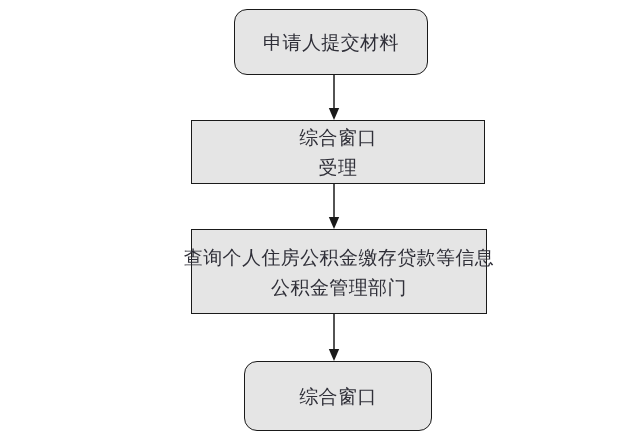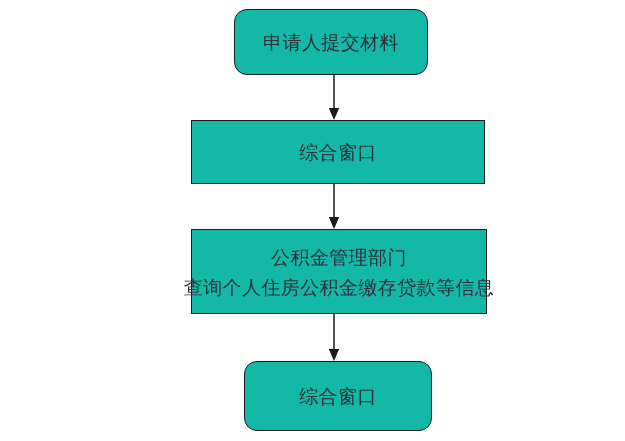--- a/index.html
+++ b/index.html
@@ -23,21 +23,21 @@
     height: 441px;
   }
 
   .node {
     position: absolute;
     box-sizing: border-box;
     display: flex;
     flex-direction: column;
     align-items: center;
     justify-content: center;
-    background: #14b8a6;
+    background: #e5e5e5;
     border: 1.3px solid #1a1a1a;
     color: #2b2b33;
   }
 
   .node.rounded {
     border-radius: 13px;
   }
 
   .node .line {
     display: block;
@@ -116,24 +116,25 @@
       <polygon points="334,361 328.8,349 339.2,349"></polygon>
     </g>
   </svg>
 
   <div class="node rounded" id="node-submit-materials">
     <span class="line">申请人提交材料</span>
   </div>
 
   <div class="node" id="node-comprehensive-window-accept">
     <span class="line">综合窗口</span>
+    <span class="line">受理</span>
   </div>
 
   <div class="node" id="node-fund-management-query">
+    <span class="line">查询个人住房公积金缴存贷款等信息</span>
     <span class="line">公积金管理部门</span>
-    <span class="line">查询个人住房公积金缴存贷款等信息</span>
   </div>
 
   <div class="node rounded" id="node-comprehensive-window-deliver">
     <span class="line">综合窗口</span>
   </div>
 
 </div>
 
 </body></html>

